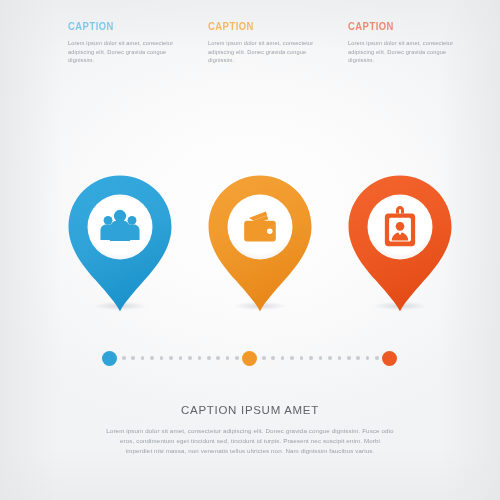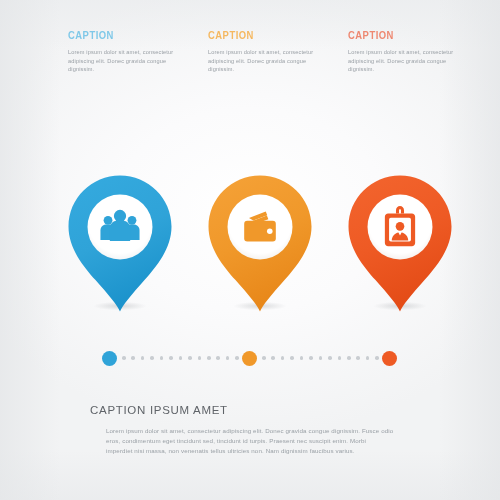--- a/index.html
+++ b/index.html
@@ -32,21 +32,21 @@
       linear-gradient(to right, rgba(228,230,232,.75) 0%, rgba(255,255,255,0) 12%,
                       rgba(255,255,255,0) 88%, rgba(228,230,232,.75) 100%),
       linear-gradient(to bottom, rgba(232,234,236,.55) 0%, rgba(255,255,255,0) 10%,
                       rgba(255,255,255,0) 90%, rgba(230,232,234,.6) 100%);
     pointer-events: none;
   }
 
   
   .captions {
     position: absolute;
-    top: 29px;
+    top: 20px;
     left: 0;
     width: 432px;
     height: 60px;
   }
   .caption-col {
     position: absolute;
     width: 122px;
     top: 0;
   }
   .caption-col.c1 { left: 68px; }
@@ -150,20 +150,21 @@
     background: #c9cdd1;
   }
 
   
   .footer {
     position: absolute;
     left: 50%;
     top: 404px;
     width: 320px;
     transform: translateX(-50%);
+    text-align: center;
   }
   .footer-title {
     font-size: 11.5px;
     font-weight: 400;
     letter-spacing: 0.7px;
     color: #5f6368;
     margin: 0 0 10px 0;
   }
   .footer-body {
     font-size: 6.2px;

